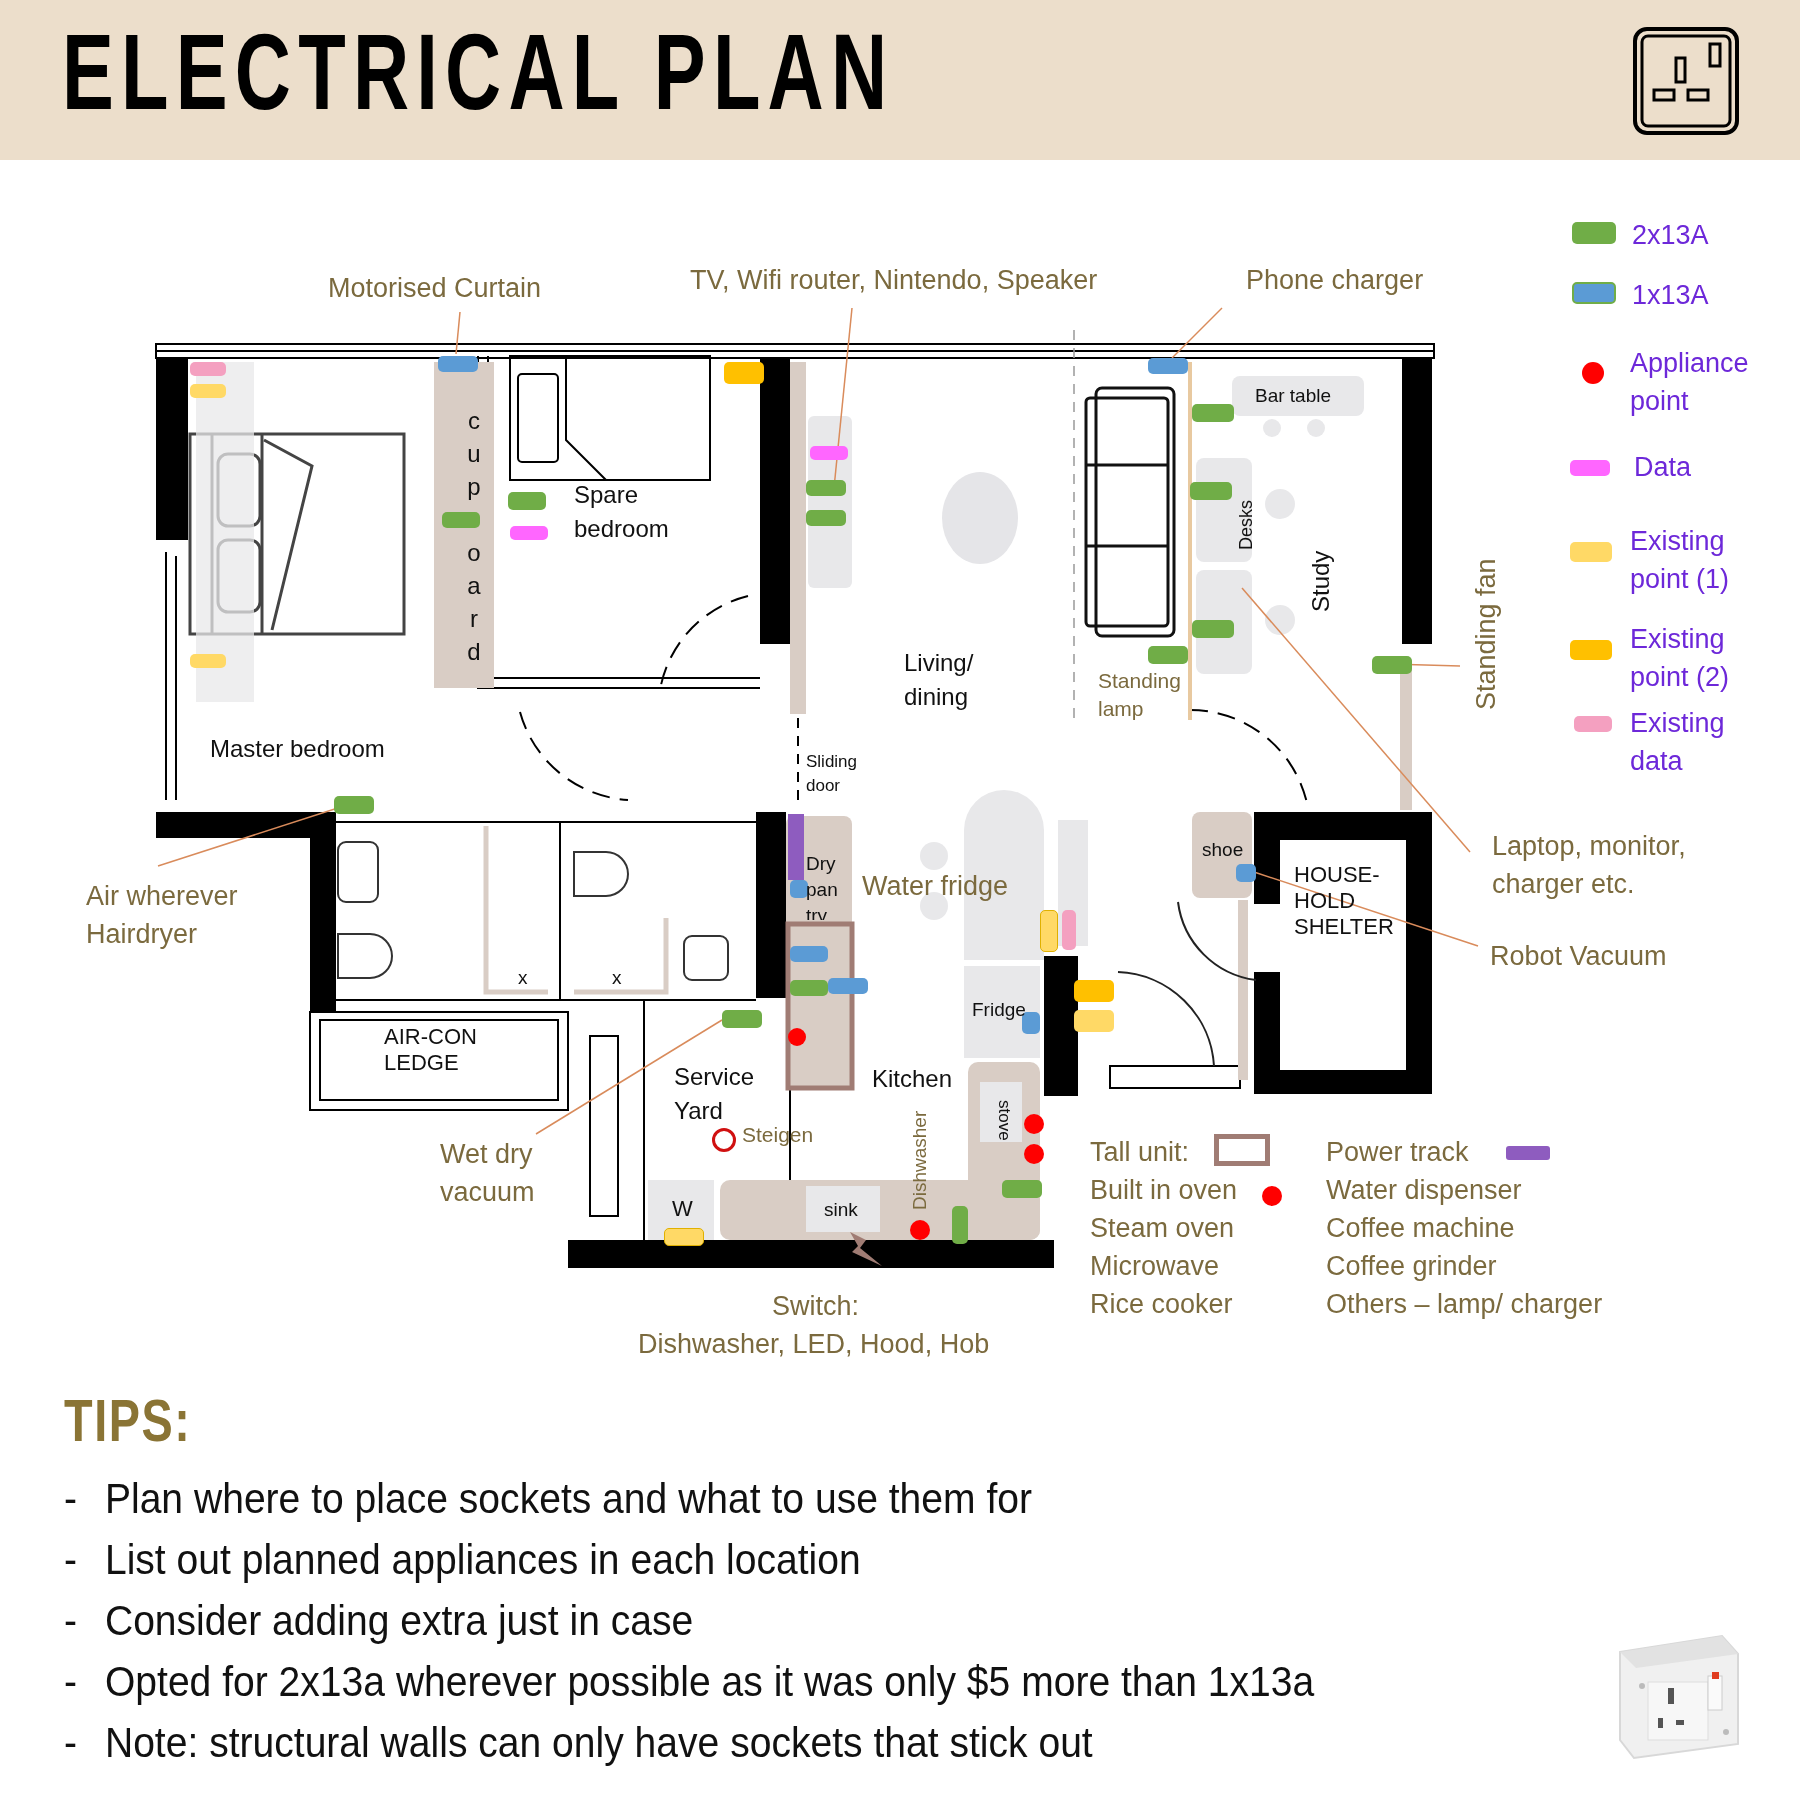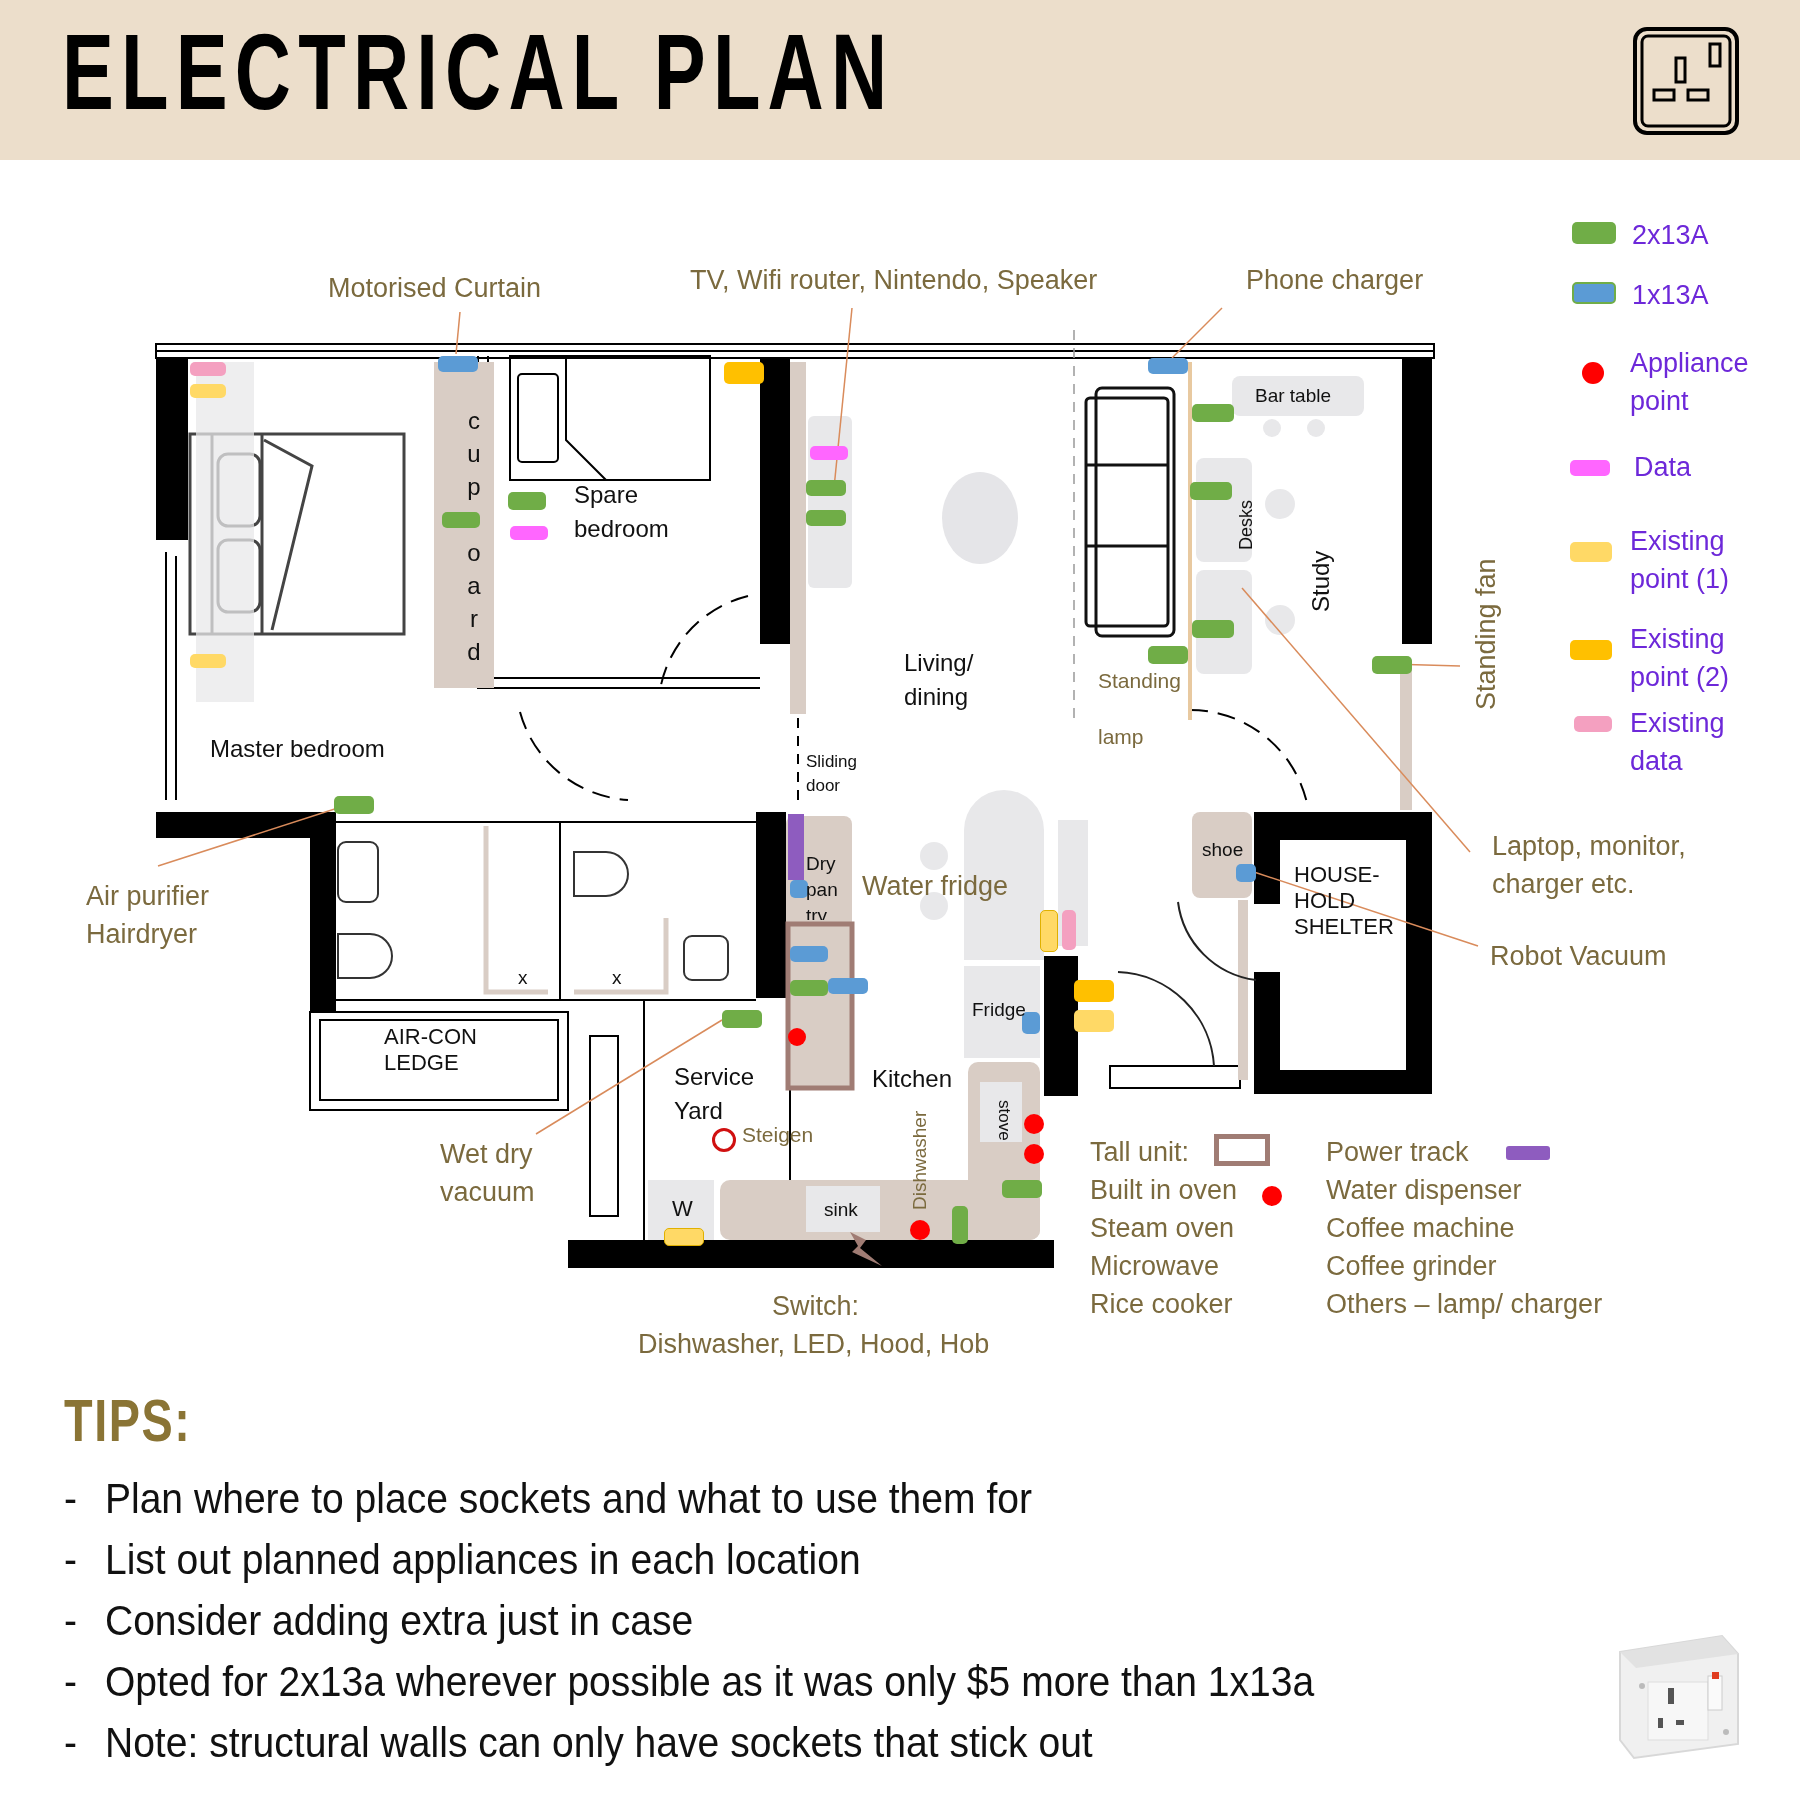--- a/index.html
+++ b/index.html
@@ -247,27 +247,27 @@
 <div class="lbl small" style="left:518px;top:966px;">x</div>
 <div class="lbl small" style="left:612px;top:966px;">x</div>
 
 <div class="lbl ann" style="left:328px;top:272px;">Motorised Curtain</div>
 <div class="lbl ann" style="left:690px;top:264px;">TV, Wifi router, Nintendo, Speaker</div>
 <div class="lbl ann" style="left:1246px;top:264px;">Phone charger</div>
 <div class="lbl ann" style="left:1470px;top:710px;transform:rotate(-90deg);transform-origin:left top;">Standing fan</div>
 <div class="lbl ann" style="left:1492px;top:830px;">Laptop, monitor,</div>
 <div class="lbl ann" style="left:1492px;top:868px;">charger etc.</div>
 <div class="lbl ann" style="left:1490px;top:940px;">Robot Vacuum</div>
-<div class="lbl ann" style="left:86px;top:880px;">Air purifier</div>
+<div class="lbl ann" style="left:86px;top:880px;">Air wherever</div>
 <div class="lbl ann" style="left:86px;top:918px;">Hairdryer</div>
 <div class="lbl ann" style="left:440px;top:1138px;">Wet dry</div>
 <div class="lbl ann" style="left:440px;top:1176px;">vacuum</div>
 <div class="lbl ann" style="left:862px;top:870px;">Water fridge</div>
 <div class="lbl ann" style="left:1098px;top:668px;font-size:21px;">Standing</div>
-<div class="lbl ann" style="left:1098px;top:696px;font-size:21px;margin-top:28px;">lamp</div>
+<div class="lbl ann" style="left:1098px;top:696px;font-size:21px;">lamp</div>
 <div class="lbl ann" style="left:742px;top:1122px;font-size:21px;">Steigen</div>
 <div class="lbl ann" style="left:772px;top:1290px;text-align:right;">Switch:</div>
 <div class="lbl ann" style="left:638px;top:1328px;">Dishwasher, LED, Hood, Hob</div>
 
 <div>
   <div class="lbl ann" style="left:1090px;top:1136px;">Tall unit:</div>
   <div class="swatch" style="left:1214px;top:1134px;width:56px;height:32px;border:5px solid #a07c74;border-radius:0;box-sizing:border-box;"></div>
   <div class="lbl ann" style="left:1090px;top:1174px;">Built in oven</div>
   <div class="swatch" style="left:1262px;top:1186px;width:20px;height:20px;border-radius:50%;background:#ff0000;"></div>
   <div class="lbl ann" style="left:1090px;top:1212px;">Steam oven</div>

